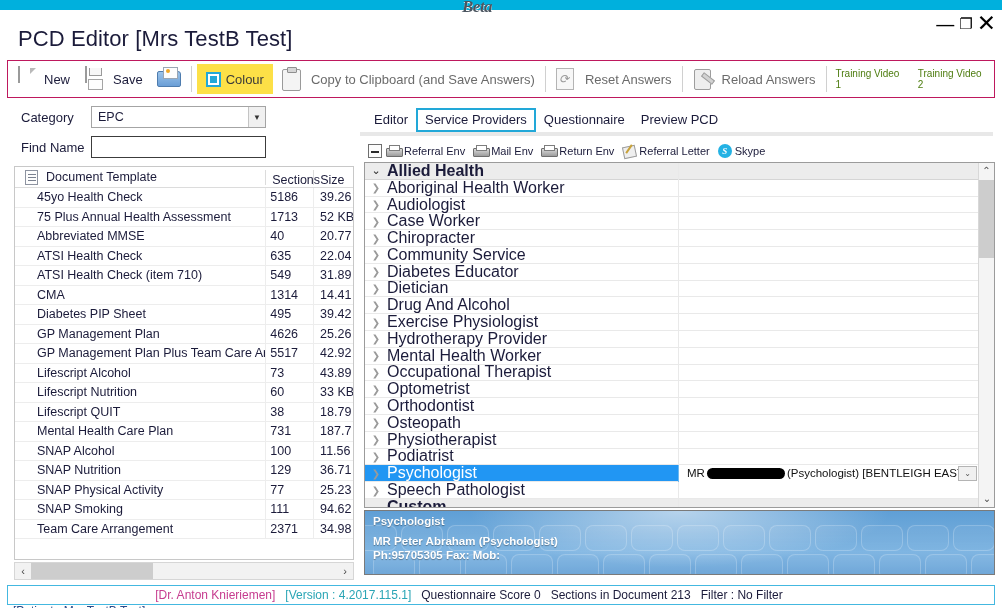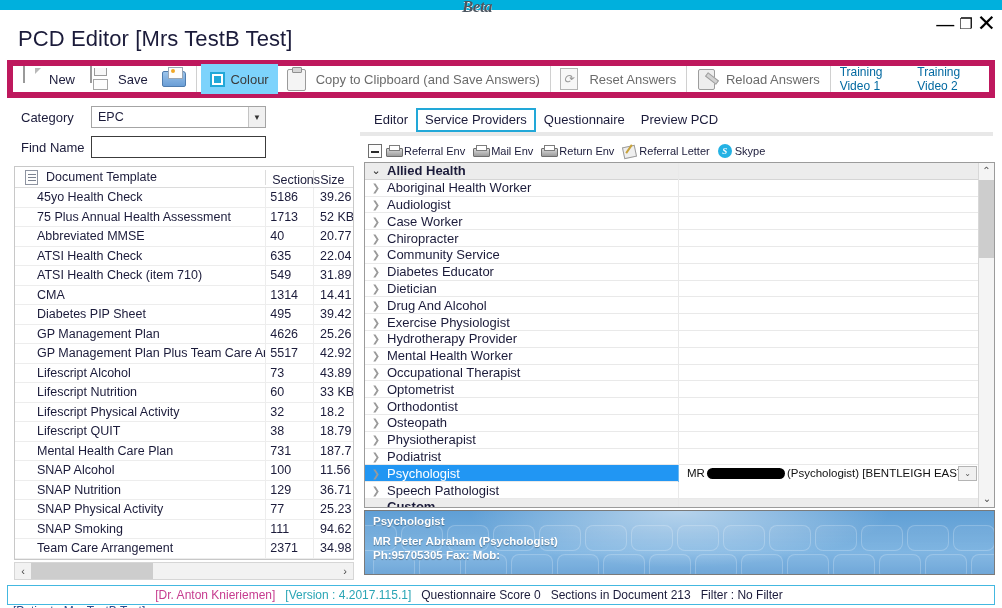--- a/index.html
+++ b/index.html
@@ -46,33 +46,33 @@
   .apptitle {
     position: absolute; left: 18px; top: 26px;
     font-size: 22px; color: #1b1b3a;
     font-weight: normal;
     letter-spacing: 0.1px;
   }
 
   
   .toolbar {
     position: absolute; left: 7px; top: 60px; width: 988px; height: 38px;
-    border: 6px solid #be185d;
+    border: 1px solid #be185d;
     background: #ffffff;
     display: flex; align-items: center;
   }
   .tbitem {
     display: flex; align-items: center; height: 36px;
     padding: 0 7px; gap: 5px;
     font-size: 13px; color: #6b6b6b;
     white-space: nowrap;
   }
   .tbitem.dark { color: #1b1b3a; }
   .tbitem.colour {
-    background: #7dd3fc; color: #3a3a3a; padding: 0 9px; height: 30px;
+    background: #fde047; color: #3a3a3a; padding: 0 9px; height: 30px;
     margin: 0 2px;
   }
   .tbsep { width: 1px; height: 26px; background: #d0d0d0; margin: 0 3px; }
   .tbicon { display: inline-block; width: 24px; height: 24px; position: relative; flex: none;}
 
   
   .ic-page {
     width: 17px; height: 22px; background: #fcfcfc;
     border: 1px solid #9a9a9a; margin-left:3px;
     box-shadow: inset -4px 0 6px -4px #d9d9d9;
@@ -100,21 +100,21 @@
   .ic-clip:after{content:'';position:absolute;left:5px;top:0;width:8px;height:4px;background:#d6d6d6;border:1px solid #8f8f8f;border-radius:1px;}
   
   .ic-reset{width:18px;height:22px;}
   .ic-reset:before{content:'';position:absolute;left:0;top:1px;width:16px;height:20px;background:#f7f7f7;border:1px solid #b4b4b4;}
   .ic-reset i{position:absolute;left:3px;top:6px;font-size:12px;color:#9a9a9a;line-height:1;}
   
   .ic-reload{width:20px;height:22px;}
   .ic-reload:before{content:'';position:absolute;left:1px;top:2px;width:15px;height:19px;background:#eeeeee;border:1px solid #9d9d9d;border-radius:2px;}
   .ic-reload:after{content:'';position:absolute;left:8px;top:9px;width:12px;height:3px;background:#d2d2d2;border:1px solid #9d9d9d;transform:rotate(38deg);}
 
-  .tblink { font-size:12px; color:#0369a1; padding:0 6px; }
+  .tblink { font-size:10px; color:#4d7c0f; padding:0 6px; }
 
   
   .leftpanel { position:absolute; left:7px; top:104px; width:347px; height:478px; }
   .formrow { display:flex; align-items:center; height:26px; margin-bottom:4px; }
   .formlabel { width:84px; padding-left:14px; font-size:13px; color:#1b1b3a; }
   .combo {
     width:175px; height:22px; border:1px solid #a4a4a4; background:#fff;
     display:flex; align-items:center; position:relative;
   }
   .combo .val { font-size:12.5px; padding-left:6px; color:#1b1b3a; }
@@ -175,21 +175,21 @@
   .ic-letter:after{content:'';position:absolute;left:6px;top:-1px;width:2px;height:10px;background:#c8a23a;transform:rotate(35deg);}
   .ic-skype{width:14px;height:14px;border-radius:50%;background:#24b2e4;color:#fff;font-size:9px;font-weight:bold;text-align:center;line-height:14px;flex:none;font-family:"Liberation Serif",serif;font-style:italic;}
 
   .tree {
     position:absolute; left:6px; top:58px; width:631px; height:346px;
     border:1px solid #9b9b9b; background:#fff; overflow:hidden; display:flex;
   }
   .tree-body { width:614px; height:100%; overflow:hidden; }
   .trow { display:flex; align-items:center; height:16.8px; border-bottom:1px solid #e9e9e9; }
   .trow .chev { width:22px; text-align:center; font-size:10px; color:#9a9a9a; flex:none;}
-  .trow .tlabel { font-size:13px; color:#1b1b3a; flex:1; }
+  .trow .tlabel { font-size:16px; color:#1b1b3a; flex:1; }
   .trow .tcol { width:300px; border-left:1px solid #e9e9e9; height:16.8px; }
   .trow.group { background:#ececec; border-bottom:1px solid #d5d5d5; }
   .trow.group .tlabel { font-weight:bold; }
   .trow.group .chev { color:#2b2b2b; font-size:11px; }
   .trow.sel { background:#2196f3; }
   .trow.sel .tlabel { color:#ffffff; }
   .trow.sel .tcol { border-left:1px solid #6fb9f0; }
 
   .selrow-detail {
     position:absolute; left:0px; top:0px; height:16.8px;
@@ -364,25 +364,20 @@
           </div>
           <div class="grow">
             <div class="gc c-name">Lifescript Alcohol</div>
             <div class="gc c-sec">73</div>
             <div class="gc c-size">43.89</div>
           </div>
           <div class="grow">
             <div class="gc c-name">Lifescript Nutrition</div>
             <div class="gc c-sec">60</div>
             <div class="gc c-size">33 KB</div>
-          </div>
-          <div class="grow">
-            <div class="gc c-name">Lifescript Physical Activity</div>
-            <div class="gc c-sec">32</div>
-            <div class="gc c-size">18.2</div>
           </div>
           <div class="grow">
             <div class="gc c-name">Lifescript QUIT</div>
             <div class="gc c-sec">38</div>
             <div class="gc c-size">18.79</div>
           </div>
           <div class="grow">
             <div class="gc c-name">Mental Health Care Plan</div>
             <div class="gc c-sec">731</div>
             <div class="gc c-size">187.7</div>

